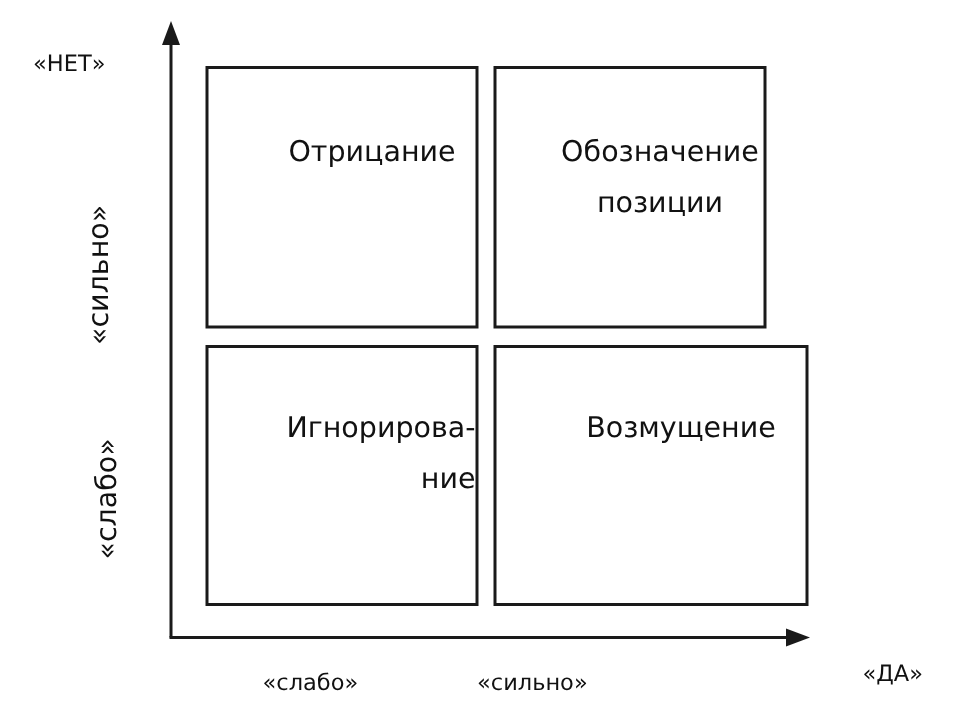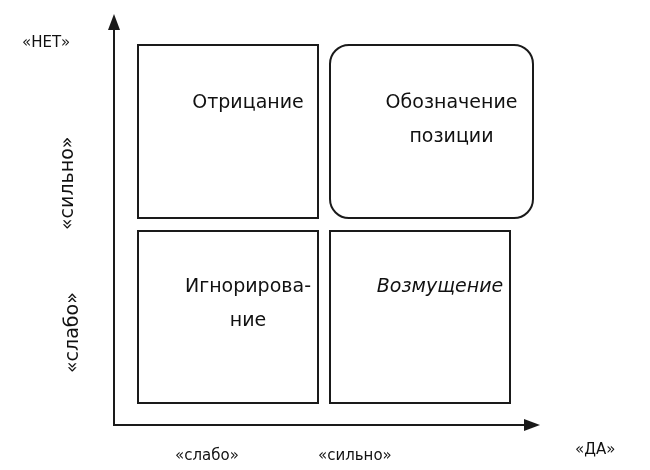--- a/index.html
+++ b/index.html
@@ -28,23 +28,23 @@
 <div class="vlbl" style="left:24px; top:175px; width:86px; height:24px; text-align:center;">«сильно»</div>
 <div class="vlbl" style="left:35px; top:324px; width:74px; height:24px; text-align:center;">«слабо»</div>
 
 <div class="lbl" style="left:175px; top:446px;">«слабо»</div>
 <div class="lbl" style="left:318px; top:446px;">«сильно»</div>
 <div class="lbl" style="left:575px; top:440px;">«ДА»</div>
 
 <div class="box" style="left:137px; top:44px; width:182px; height:175px;">
   <div class="box-label" style="top:38px;">Отрицание</div>
 </div>
-<div class="box" style="left:329px; top:44px; width:205px; height:175px;border-radius:20px;">
+<div class="box" style="left:329px; top:44px; width:182px; height:175px;">
   <div class="box-label" style="top:38px;">Обозначение
 позиции</div>
 </div>
 <div class="box" style="left:137px; top:230px; width:182px; height:174px;">
-  <div class="box-label" style="top:36px;">Игнорирова-
+  <div class="box-label" style="top:36px;text-align:right;">Игнорирова-
 ние</div>
 </div>
-<div class="box" style="left:329px; top:230px; width:182px; height:174px;font-style:italic;">
+<div class="box" style="left:329px; top:230px; width:210px; height:174px;">
   <div class="box-label" style="top:36px;">Возмущение</div>
 </div>
 
 </body></html>

